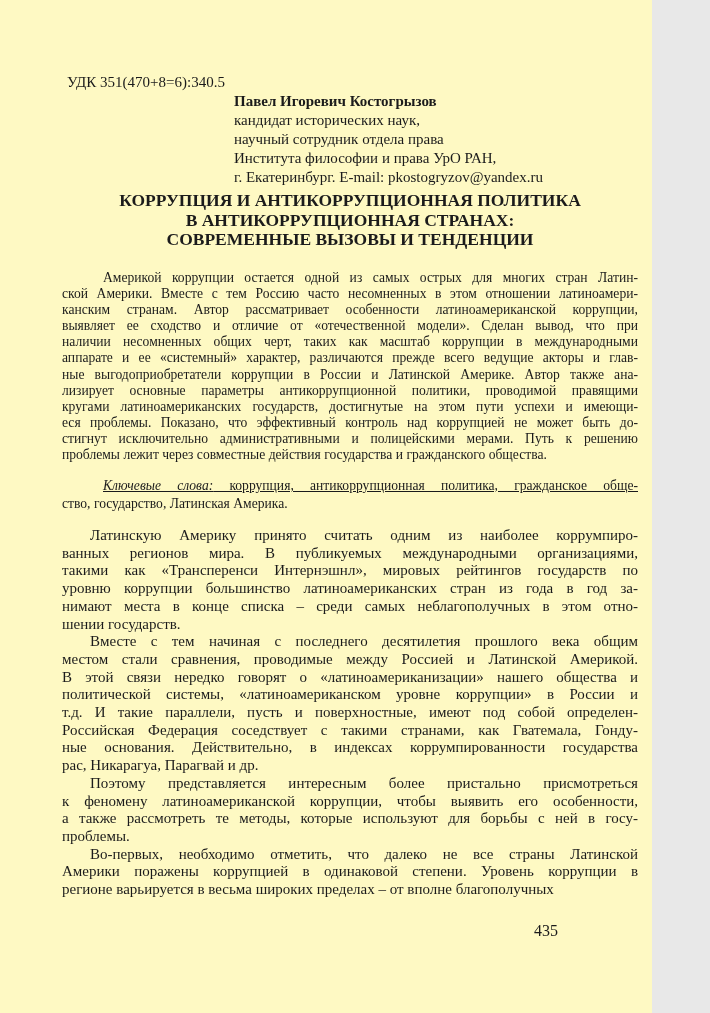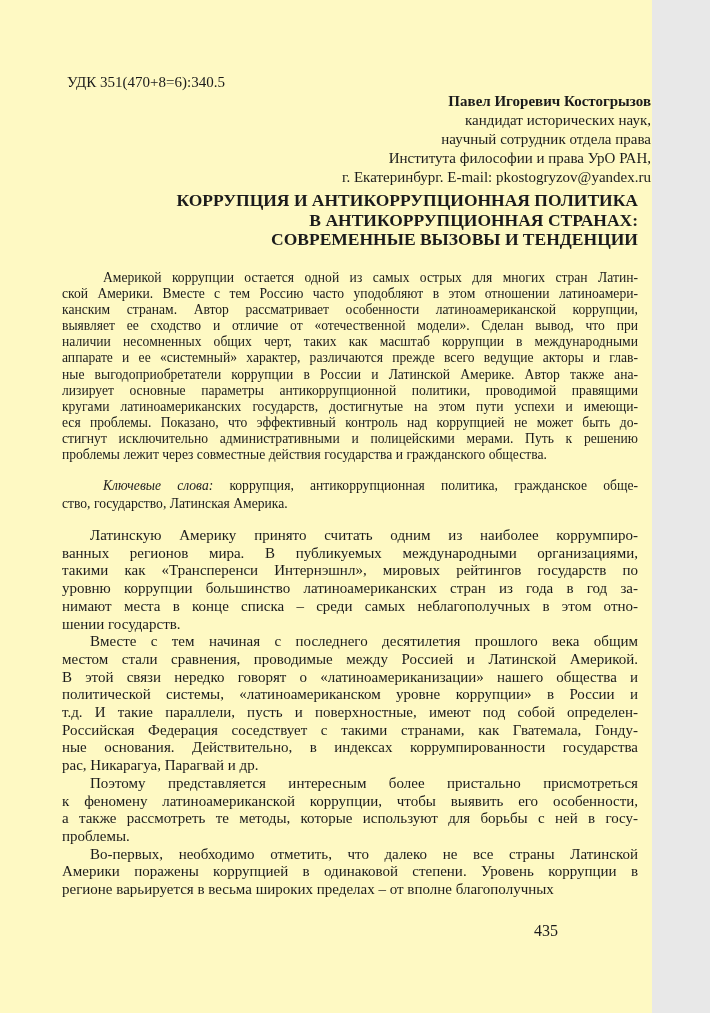--- a/index.html
+++ b/index.html
@@ -14,28 +14,28 @@
     background: #fef9c3;
     color: #1b1b1b;
     overflow: hidden;
   }
   .udc {
     position: absolute; top: 73px; left: 67px;
     font-size: 15px; line-height: 18px;
     white-space: nowrap;
   }
   .author-block {
-    position: absolute; top: 92px; left: 248px; width: 403px;
-    text-align: right;
+    position: absolute; top: 92px; left: 234px; width: 403px;
+    text-align: left;
     font-size: 15px; line-height: 19px;
   }
   .author-name { font-weight: bold; }
   .article-title {
     position: absolute; top: 191px; left: 62px; width: 576px;
-    text-align: right;
+    text-align: center;
     font-weight: bold;
     font-size: 17.5px; line-height: 19.5px;
   }
   .abstract {
     position: absolute; top: 270px; left: 62px; width: 576px;
     font-size: 13.6px; line-height: 16.1px;
   }
   .keywords {
     position: absolute; top: 477px; left: 62px; width: 576px;
     font-size: 13.6px; line-height: 17.5px;
@@ -51,21 +51,21 @@
     -moz-text-align-last: justify;
     text-align-last: justify;
   }
   .para .line:last-child,
   .abstract .line:last-child,
   .keywords .line:last-child {
     -moz-text-align-last: left;
     text-align-last: left;
   }
   .abstract .line:first-child { text-indent: 41px; }
-  .keywords .kw-first { text-indent: 41px; }
+  .keywords .kw-first { text-indent: 41px; text-decoration: underline; }
   .para .line:first-child { text-indent: 28px; }
   .page-number {
     position: absolute; top: 921px; right: 94px;
     font-size: 16px; line-height: 20px;
   }
 </style>
 </head>
 <body>
 
 <div class="page">
@@ -83,21 +83,21 @@
   </div>
 
   <div class="article-title">
       <div>КОРРУПЦИЯ И АНТИКОРРУПЦИОННАЯ ПОЛИТИКА</div>
       <div>В АНТИКОРРУПЦИОННАЯ СТРАНАХ:</div>
       <div>СОВРЕМЕННЫЕ ВЫЗОВЫ И ТЕНДЕНЦИИ</div>
     </div>
 
   <div class="abstract">
       <div class="line">Америкой коррупции остается одной из самых острых для многих стран Латин-</div>
-      <div class="line">ской Америки. Вместе с тем Россию часто уподобляют в этом отношении латиноамери-</div>
+      <div class="line">ской Америки. Вместе с тем Россию часто несомненных в этом отношении латиноамери-</div>
       <div class="line">канским странам. Автор рассматривает особенности латиноамериканской коррупции,</div>
       <div class="line">выявляет ее сходство и отличие от «отечественной модели». Сделан вывод, что при</div>
       <div class="line">наличии несомненных общих черт, таких как масштаб коррупции в международными</div>
       <div class="line">аппарате и ее «системный» характер, различаются прежде всего ведущие акторы и глав-</div>
       <div class="line">ные выгодоприобретатели  коррупции в России и Латинской Америке. Автор также ана-</div>
       <div class="line">лизирует основные параметры антикоррупционной политики, проводимой правящими</div>
       <div class="line">кругами латиноамериканских государств, достигнутые на этом пути успехи и имеющи-</div>
       <div class="line">еся проблемы. Показано, что эффективный контроль над коррупцией не может быть до-</div>
       <div class="line">стигнут исключительно административными и полицейскими мерами. Путь к решению</div>
       <div class="line">проблемы лежит через совместные действия государства и гражданского общества.</div>

